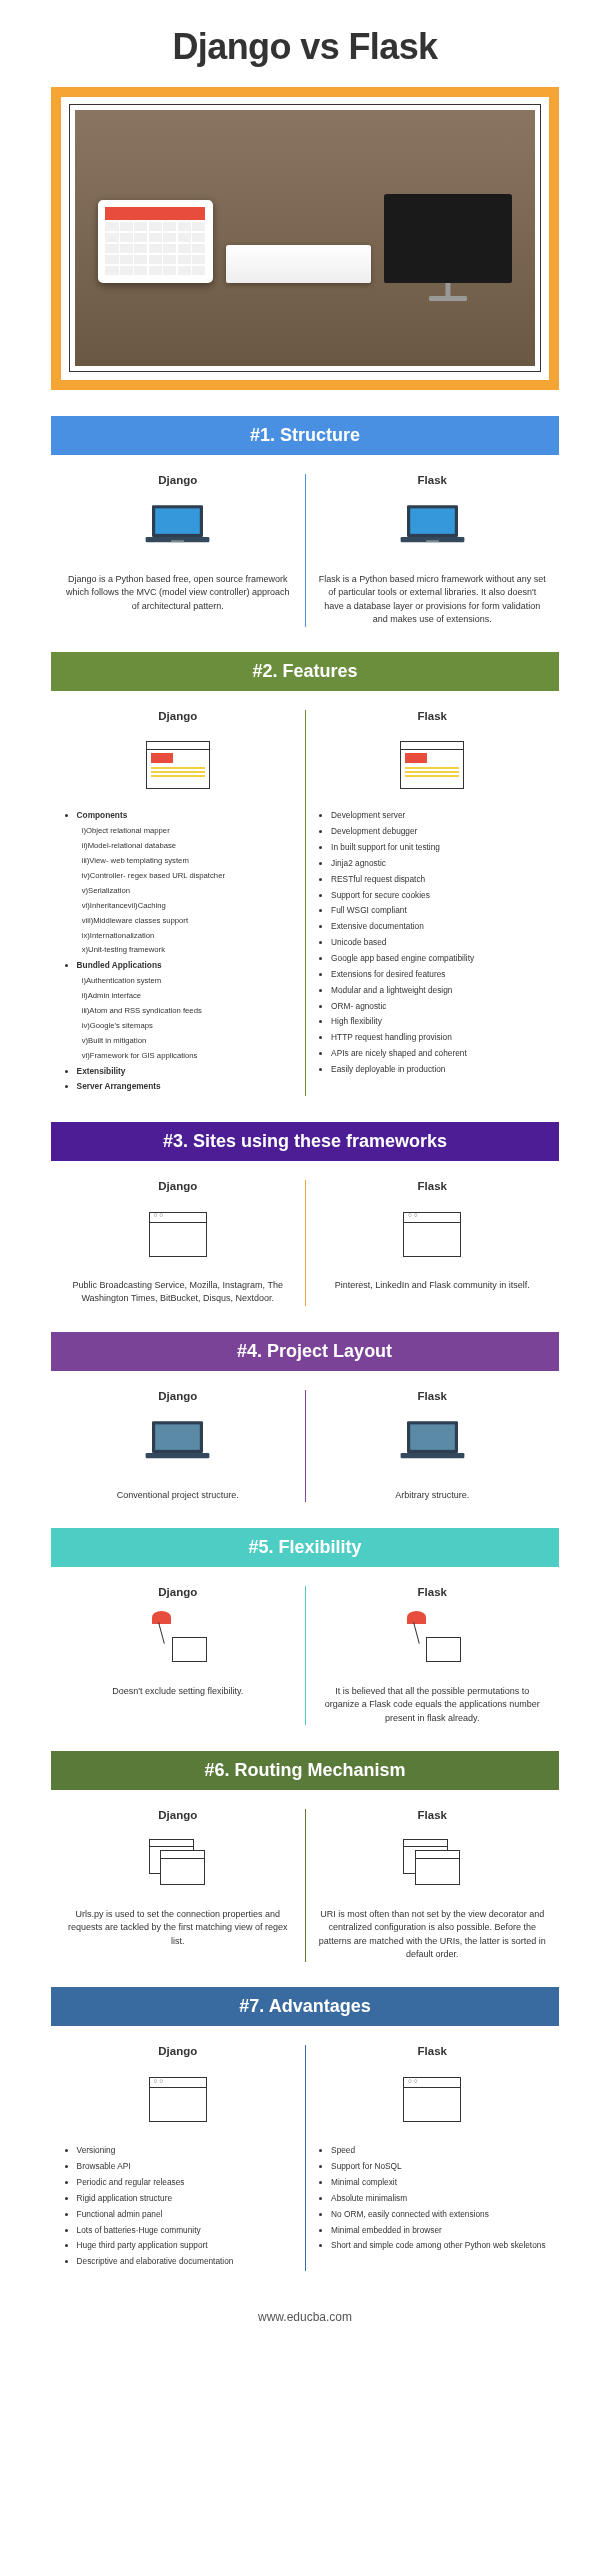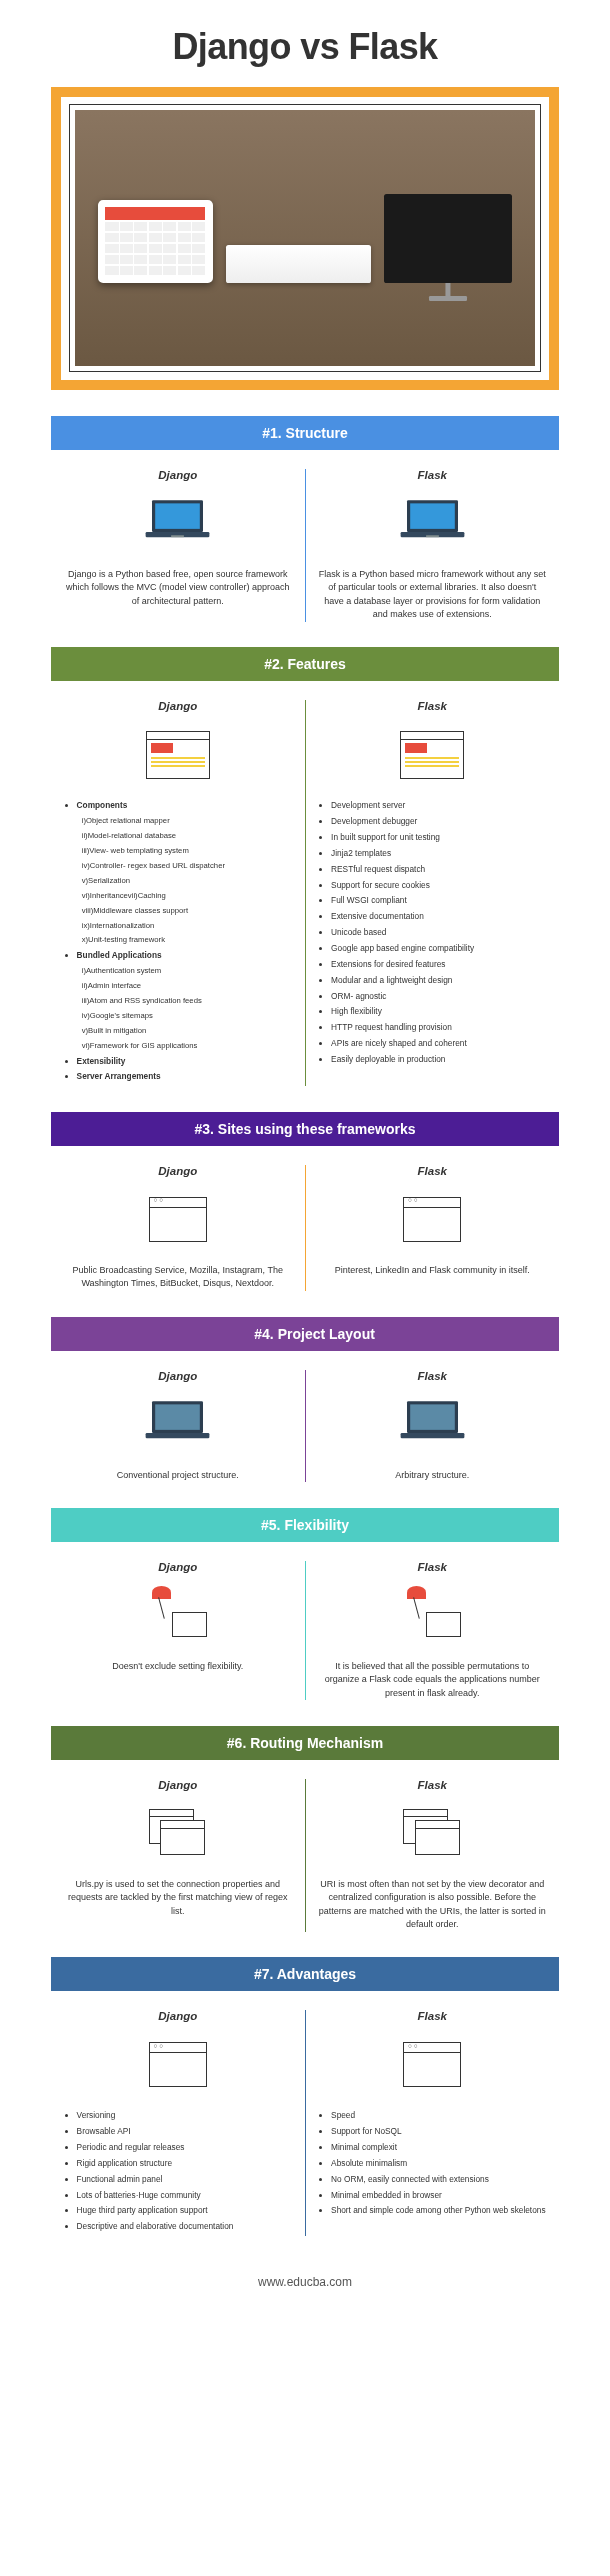--- a/index.html
+++ b/index.html
@@ -11,40 +11,40 @@
     .hero-image { width: 100%; height: 256px; background: linear-gradient(180deg, #8a7560 0%, #6b5842 100%); position: relative; display: flex; align-items: center; justify-content: center; }
     .hero-content { display: flex; gap: 12.8px; align-items: flex-end; width: 90%; }
     .monitor-hero { width: 128px; height: 89px; background: #1a1a1a; border-radius: 2.6px; position: relative; }
     .monitor-hero::after { content: ''; position: absolute; bottom: -12.8px; left: 50%; transform: translateX(-50%); width: 5.1px; height: 12.8px; background: #999; }
     .monitor-hero::before { content: ''; position: absolute; bottom: -18px; left: 50%; transform: translateX(-50%); width: 38px; height: 5.1px; background: #999; border-radius: 1.3px; }
     .keyboard-hero { flex: 1; height: 38px; background: linear-gradient(180deg, #fff, #eee); border-radius: 2.6px; box-shadow: 0 1.3px 5.1px rgba(0,0,0,0.3); }
     .tablet-hero { width: 115px; height: 83px; background: #fff; border-radius: 5.1px; border: 5.1px solid #fff; box-shadow: 0 2.6px 7.7px rgba(0,0,0,0.4); display: grid; grid-template-columns: repeat(7, 1fr); grid-template-rows: 12.8px repeat(5, 1fr); gap: 1.3px; padding: 2.6px; }
     .tablet-hero .cal-header { grid-column: 1 / -1; background: #e74c3c; }
     .tablet-hero .cal-cell { background: #f0f0f0; }
     
-    .section-header { padding: 9px 12.8px; text-align: center; color: #fff; font-size: 14px; font-weight: 600; margin-bottom: 19px; }
+    .section-header { padding: 9px 12.8px; text-align: center; color: #fff; font-size: 18px; font-weight: 600; margin-bottom: 19px; }
     .bg-blue { background: #4a90e2; }
     .bg-green { background: #6b8e3d; }
     .bg-orange { background: #4c1d95; }
     .bg-purple { background: #7b4397; padding-left: 32px; }
     .bg-teal { background: #4ecdc4; }
     .bg-darkgreen { background: #5a7a3a; }
     .bg-darkblue { background: #3a6ba0; }
     
     .comparison { display: flex; margin-bottom: 25.6px; }
     .col { flex: 1; padding: 0 12.8px; }
     .col-left { border-right: 1.9px solid #4a90e2; }
     .col-left.border-green { border-right-color: #6b8e3d; }
     .col-left.border-orange { border-right-color: #f4a534; }
     .col-left.border-purple { border-right-color: #7b4397; }
     .col-left.border-teal { border-right-color: #4ecdc4; }
     .col-left.border-darkgreen { border-right-color: #5a7a3a; }
     .col-left.border-darkblue { border-right-color: #3a6ba0; }
     
-    .col-title { font-size: 11.5px; font-weight: 700; text-align: center; margin-bottom: 10.2px; font-style: italic; }
+    .col-title { font-size: 11.5px; font-weight: 700; text-align: center; margin-bottom: 10.2px; }
     .icon-wrap { text-align: center; margin-bottom: 12.8px; height: 64px; display: flex; align-items: center; justify-content: center; }
     .col-text { font-size: 9px; text-align: center; line-height: 1.5; }
     
     .bullet-list { list-style: disc; padding-left: 12.8px; font-size: 8.3px; line-height: 1.6; }
     .bullet-list li { margin-bottom: 2.6px; }
     .sub-list { list-style: none; padding-left: 5.1px; font-size: 7.7px; }
     .bold-item { font-weight: 700; }
     
     .laptop-svg { width: 77px; height: 51px; }
     .footer { text-align: center; font-size: 12px; padding: 12.8px; color: #555; }
@@ -202,21 +202,21 @@
               <span></span>
               <span></span>
               <span></span>
             </div>
         </div>
       </div>
       <ul class="bullet-list" id="flask-features">
           <li>Development server</li>
           <li>Development debugger</li>
           <li>In built support for unit testing</li>
-          <li>Jinja2 templates</li>
+          <li>Jinja2 agnostic</li>
           <li>RESTful request dispatch</li>
           <li>Support for secure cookies</li>
           <li>Full WSGI compliant</li>
           <li>Extensive documentation</li>
           <li>Unicode based</li>
           <li>Google app based engine compatibility</li>
           <li>Extensions for desired features</li>
           <li>Modular and a lightweight design</li>
           <li>ORM- agnostic</li>
           <li>High flexibility</li>

